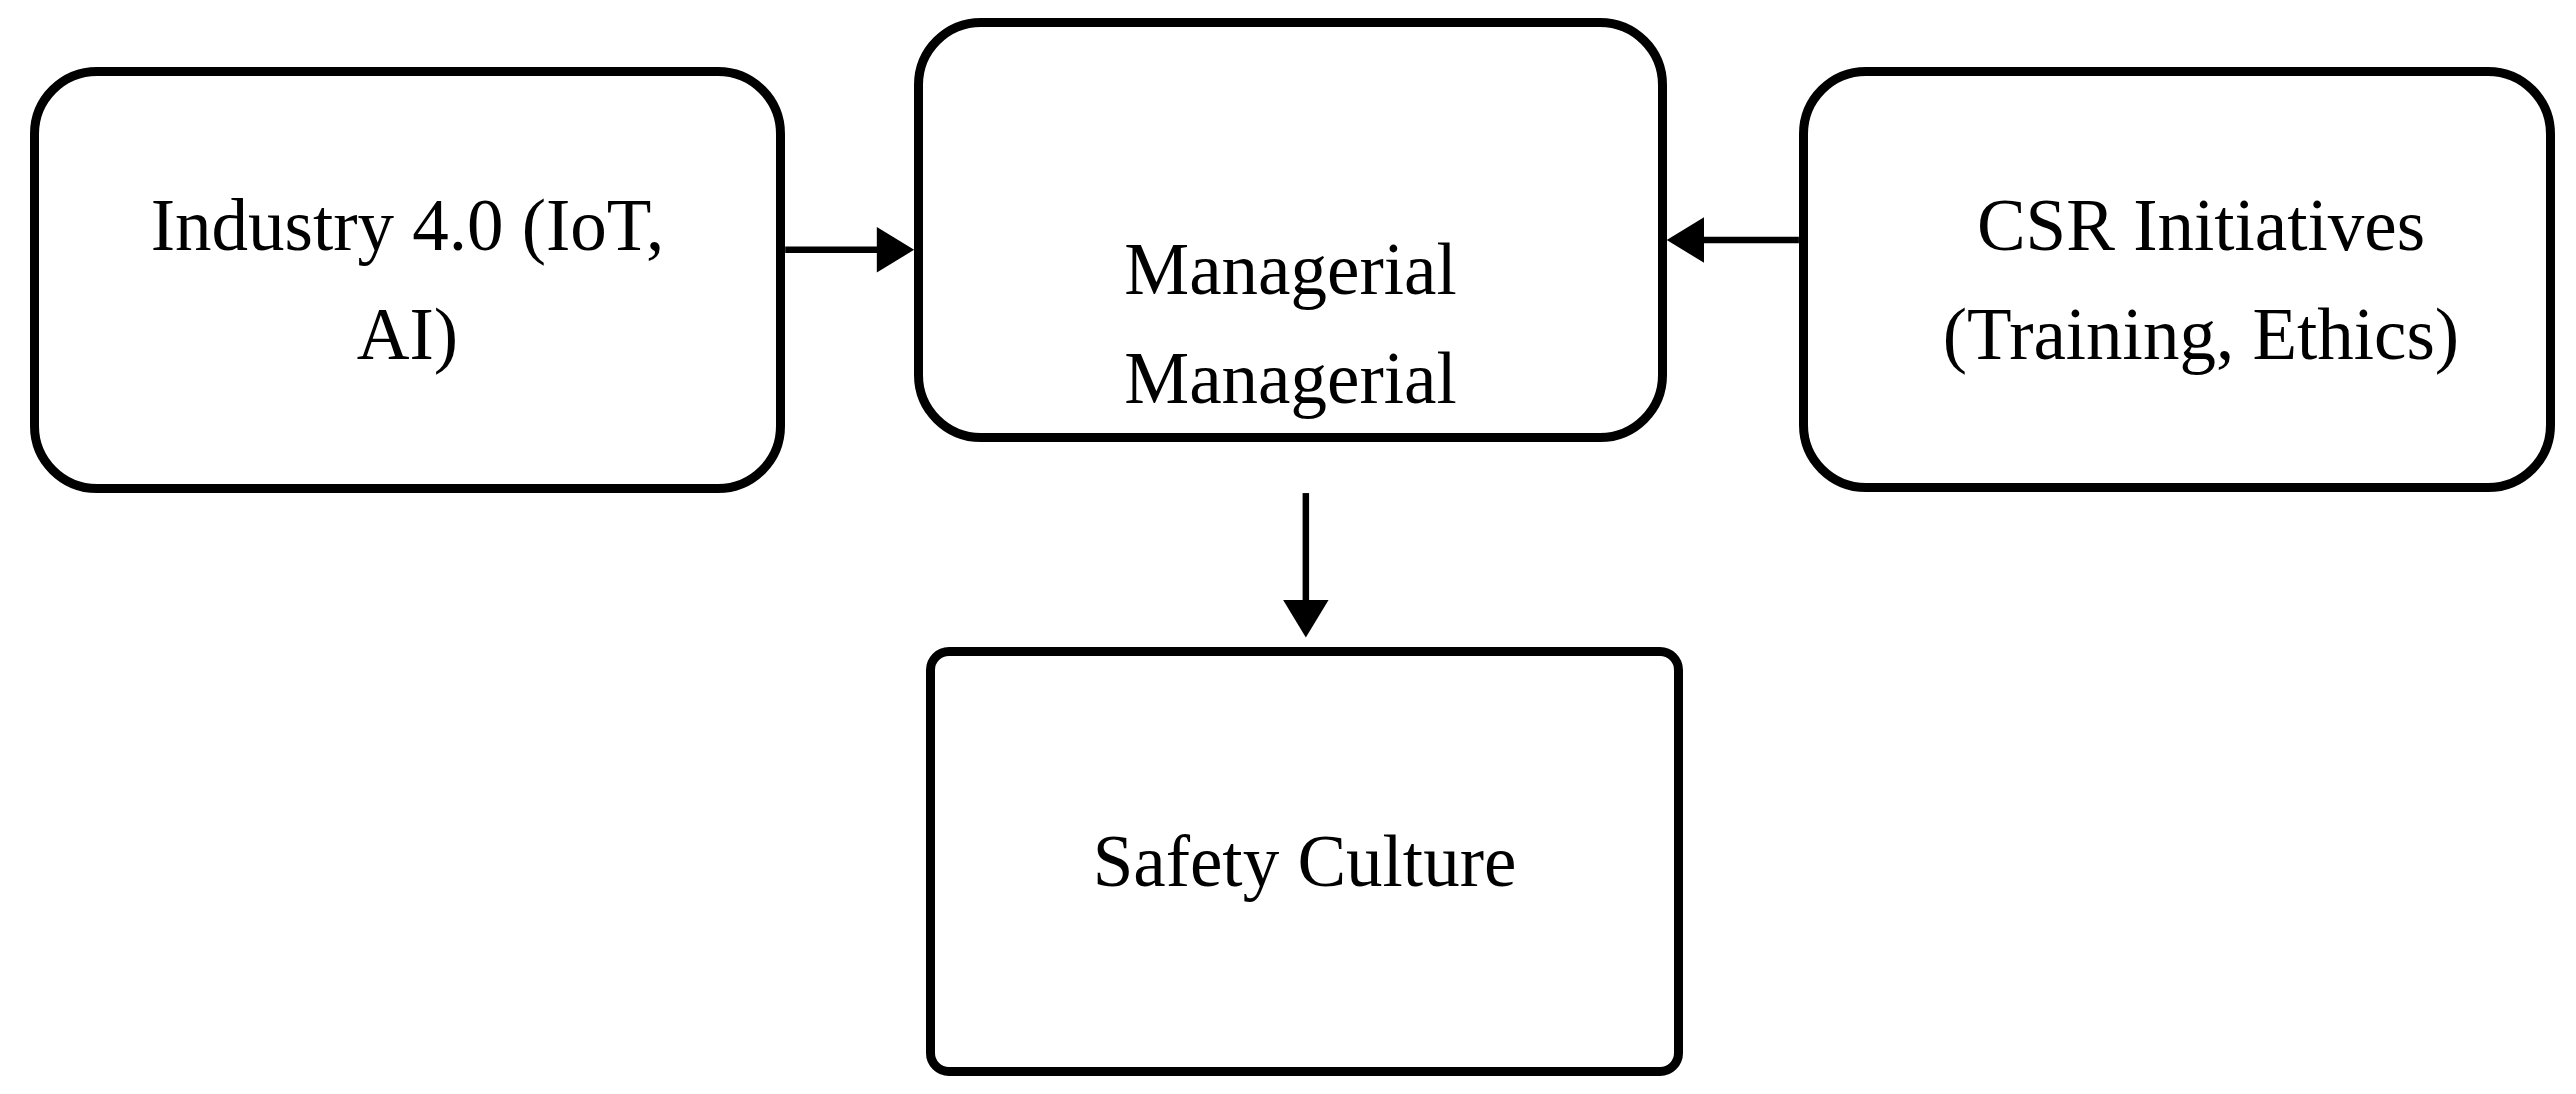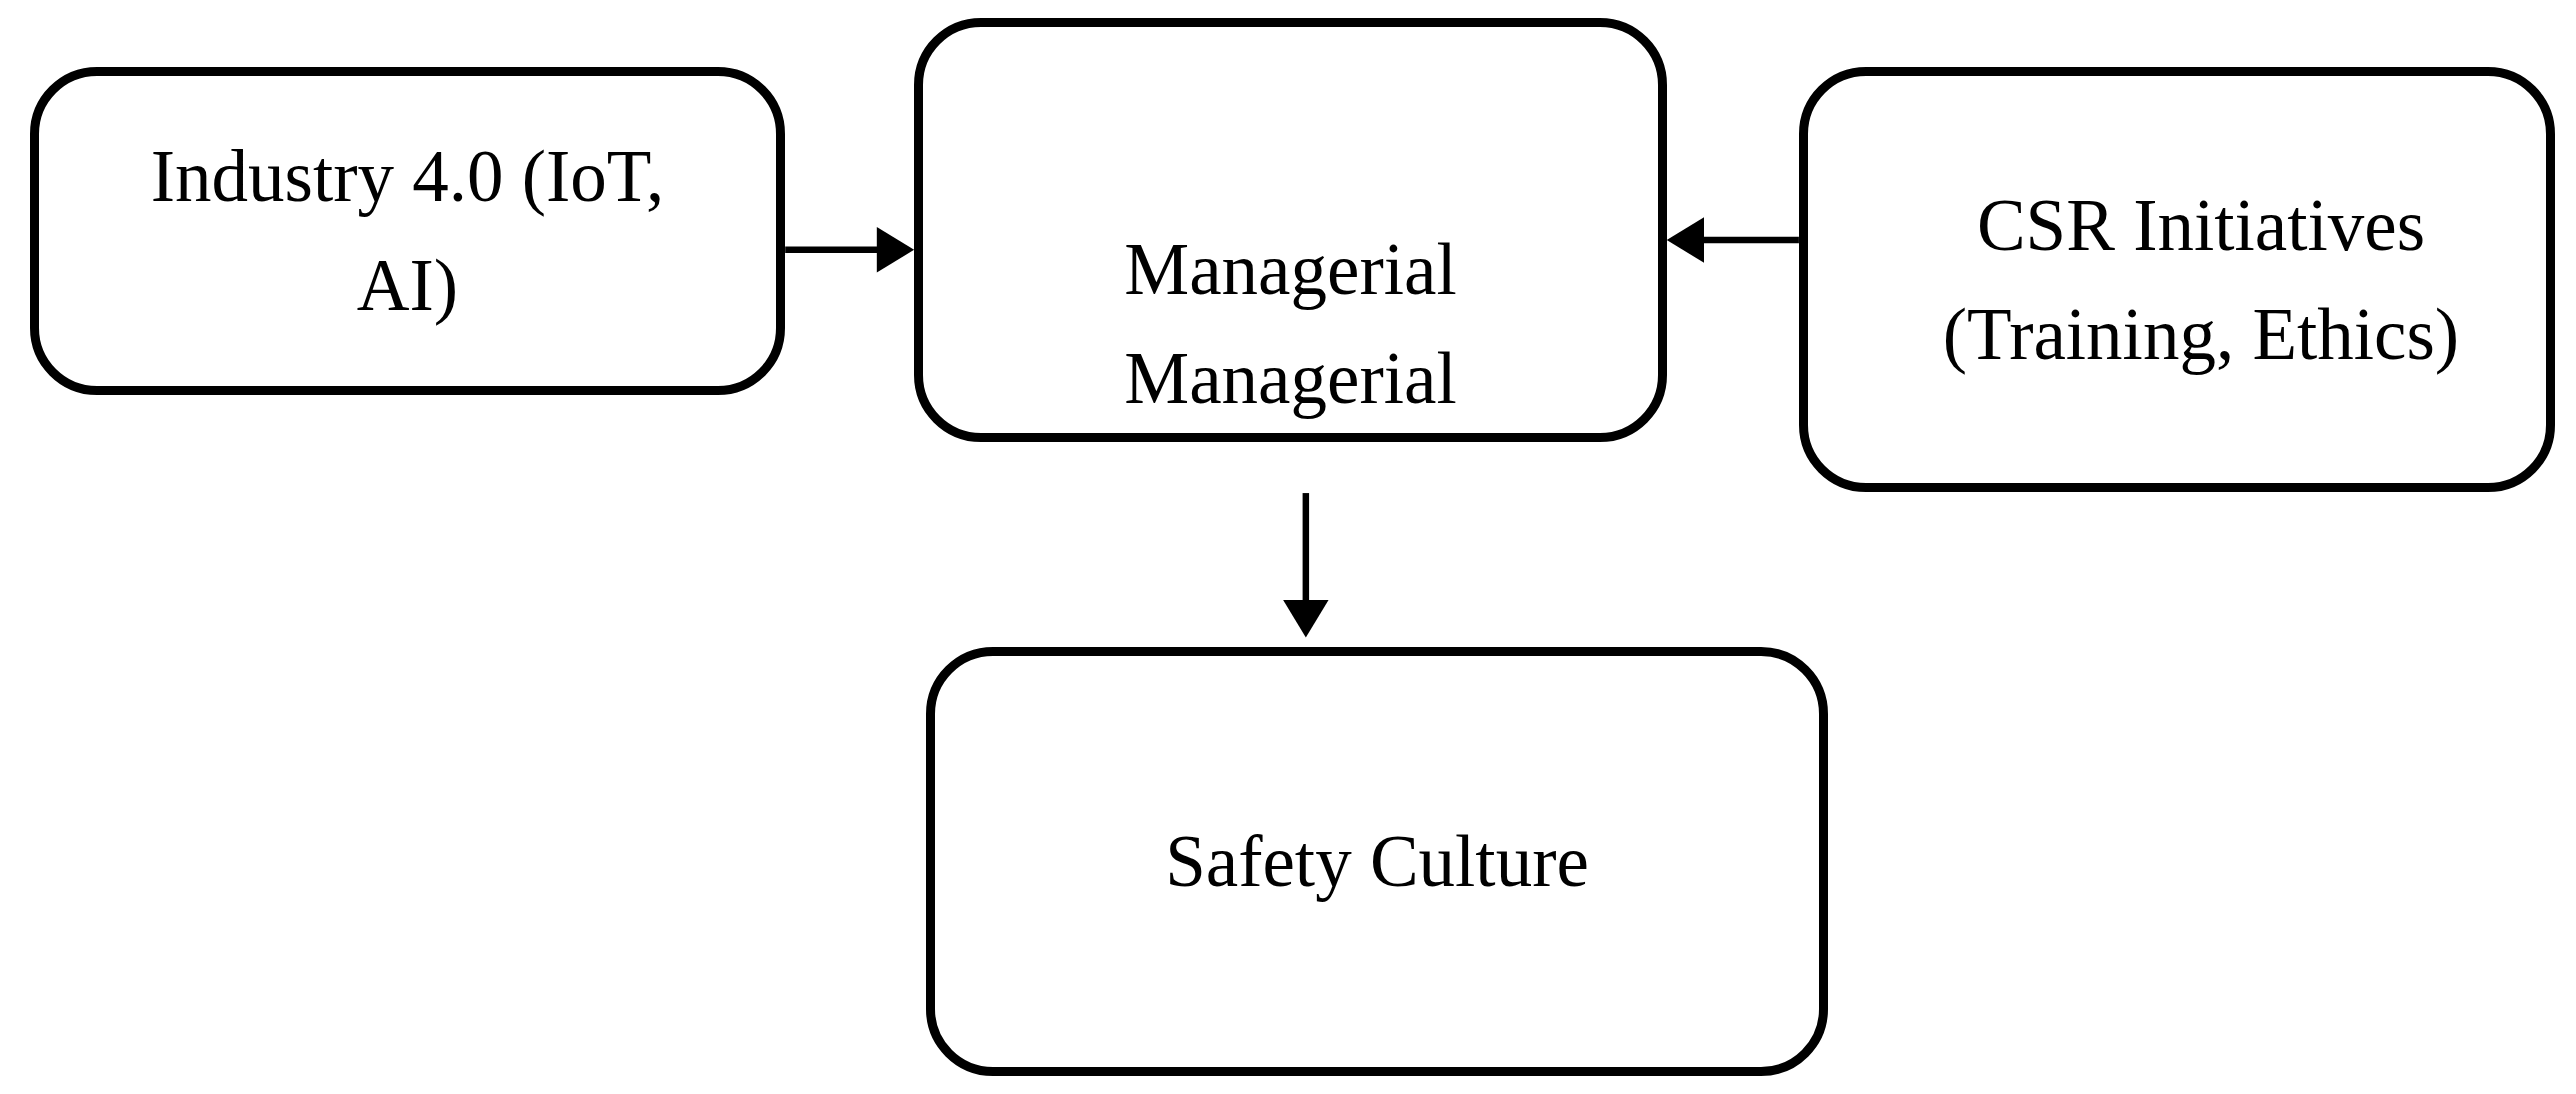--- a/index.html
+++ b/index.html
@@ -25,24 +25,24 @@
     background:#ffffff;
     display:flex;
     flex-direction:column;
     align-items:center;
     justify-content:center;
     text-align:center;
     font-size:73px;
     line-height:109px;
     white-space:nowrap;
   }
-  .node-industry  {left:30px;   top:67px;  width:755px; height:328px;}
+  .node-industry  {left:30px;   top:67px;  width:755px; height:426px;}
   .node-managerial{left:914px; top:18px;  width:753px; height:424px;justify-content:flex-end;}
   .node-csr       {left:1799px; top:67px;  width:756px; height:425px;padding-left:48px;}
-  .node-safety    {left:926px; top:647px; width:902px; height:429px;}
+  .node-safety    {left:926px; top:647px; width:757px; height:429px;border-radius:23px;}
   .edge-line{stroke:#000000;stroke-width:8;}
   .edge-head{fill:#000000;stroke:none;}
 </style>
 </head>
 <body>
 
 <div class="canvas">
 
   <svg class="arrow-layer" viewBox="0 0 3176 1349" xmlns="http://www.w3.org/2000/svg">
     <g>

